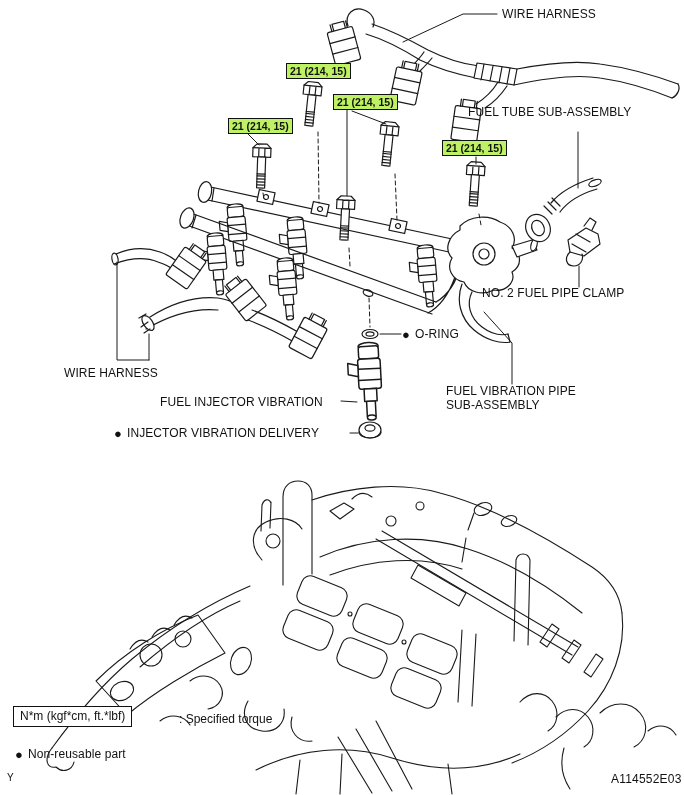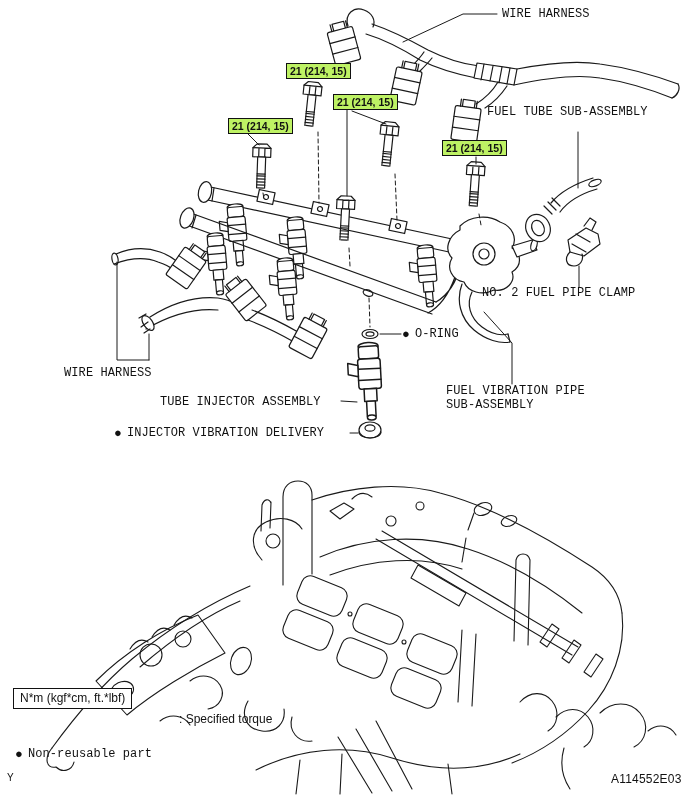--- a/index.html
+++ b/index.html
@@ -1,20 +1,20 @@
 <!DOCTYPE html>
 <html><head>
 <meta charset="utf-8">
 <style>
   html,body{margin:0;padding:0;background:#fff;}
   .canvas{position:relative;width:684px;height:795px;background:#fff;overflow:hidden;
           font-family:"Liberation Sans", sans-serif;color:#111;}
   svg.art{position:absolute;left:0;top:0;}
   .callout{position:absolute;font-size:12px;line-height:14px;white-space:nowrap;
-           letter-spacing:0.1px;color:#111;font-family:Liberation Mono, monospace;}
+           letter-spacing:0.1px;color:#111;}
   .callout .row{display:flex;align-items:center;}
   .dot{display:inline-block;font-size:13px;line-height:13px;margin-right:5px;
        transform:translateY(-0.5px);}
   .torque-box{position:absolute;border:1.7px solid #111;background:#bef264;
               font-size:10.5px;font-weight:bold;line-height:12px;padding:1px 3px;
               white-space:nowrap;}
   .legend-box{position:absolute;border:1.8px solid #111;background:#fff;
               font-size:12px;line-height:17px;padding:1px 6px;white-space:nowrap;}
   .legend-text{position:absolute;font-size:12px;white-space:nowrap;}
   .page-marker{position:absolute;font-size:10px;}
@@ -240,48 +240,48 @@
   </div>
   <div class="torque-box" style="left:228px;top:118px;">
     <span>21 (214, 15)</span>
   </div>
   <div class="torque-box" style="left:442px;top:140px;">
     <span>21 (214, 15)</span>
   </div>
 
   <div class="callout" style="left:502px;top:7px;">WIRE HARNESS</div>
 
-  <div class="callout" style="left:487px;top:105px;">FUEL TUBE SUB-ASSEMBLY</div>
+  <div class="callout" style="left:468px;top:105px;">FUEL TUBE SUB-ASSEMBLY</div>
 
   <div class="callout" style="left:482px;top:286px;">NO. 2 FUEL PIPE CLAMP</div>
 
   <div class="callout" style="left:402px;top:327px;">
     <span class="row">
       <span class="dot">●</span>
       <span>O-RING</span>
     </span>
   </div>
 
   <div class="callout" style="left:64px;top:366px;">WIRE HARNESS</div>
 
-  <div class="callout" style="left:160px;top:395px;">TUBE INJECTOR ASSEMBLY</div>
+  <div class="callout" style="left:160px;top:395px;">FUEL INJECTOR VIBRATION</div>
 
   <div class="callout" style="left:446px;top:384px;">
     <div>FUEL VIBRATION PIPE</div>
     <div>SUB-ASSEMBLY</div>
   </div>
 
   <div class="callout" style="left:114px;top:426px;">
     <span class="row">
       <span class="dot">●</span>
       <span>INJECTOR VIBRATION DELIVERY</span>
     </span>
   </div>
 
-  <div class="legend-box" style="left:13px;top:688px;">N*m (kgf*cm, ft.*lbf)</div>
+  <div class="legend-box" style="left:13px;top:706px;">N*m (kgf*cm, ft.*lbf)</div>
   <div class="legend-text" style="left:146px;top:712px;margin-left:33px;">: Specified torque</div>
 
   <div class="callout" style="left:15px;top:747px;">
     <span class="row">
       <span class="dot">●</span>
       <span>Non-reusable part</span>
     </span>
   </div>
 
   <div class="page-marker" style="left:7px;top:772px;">Y</div>

